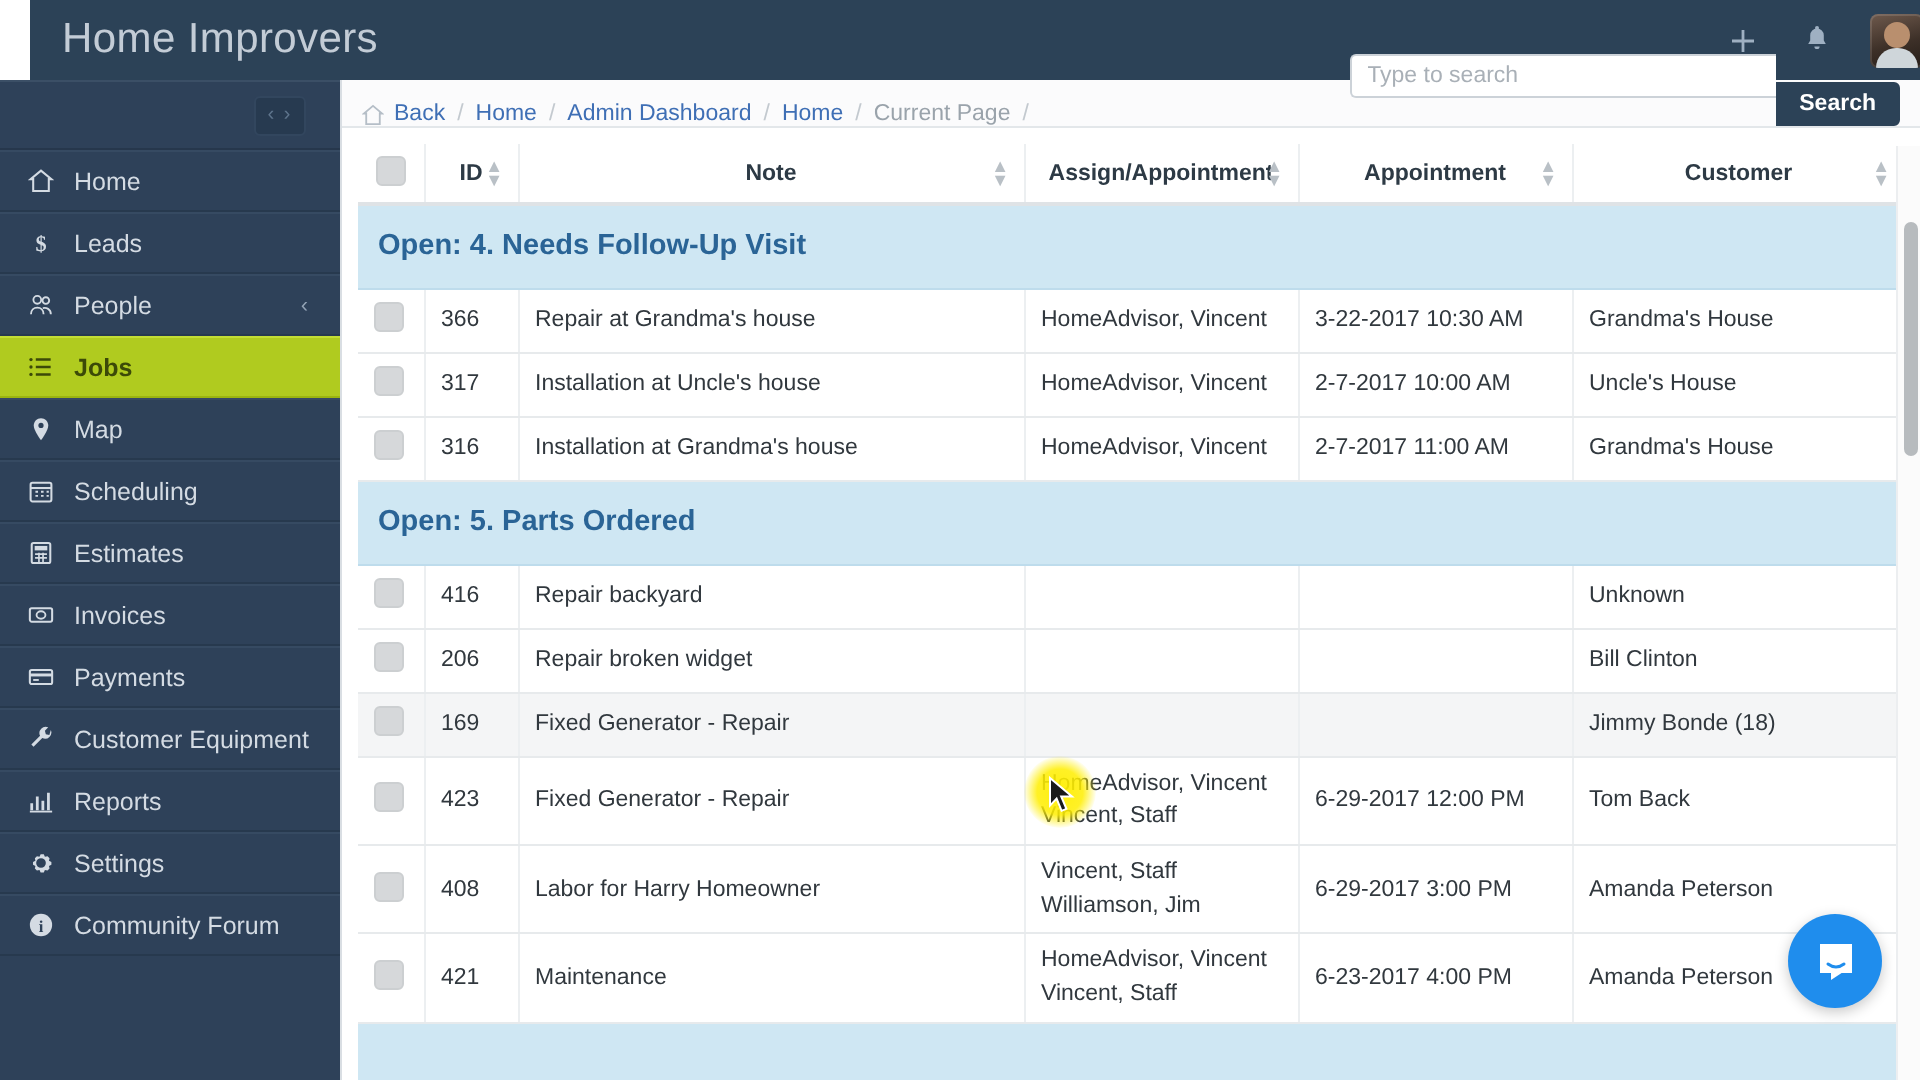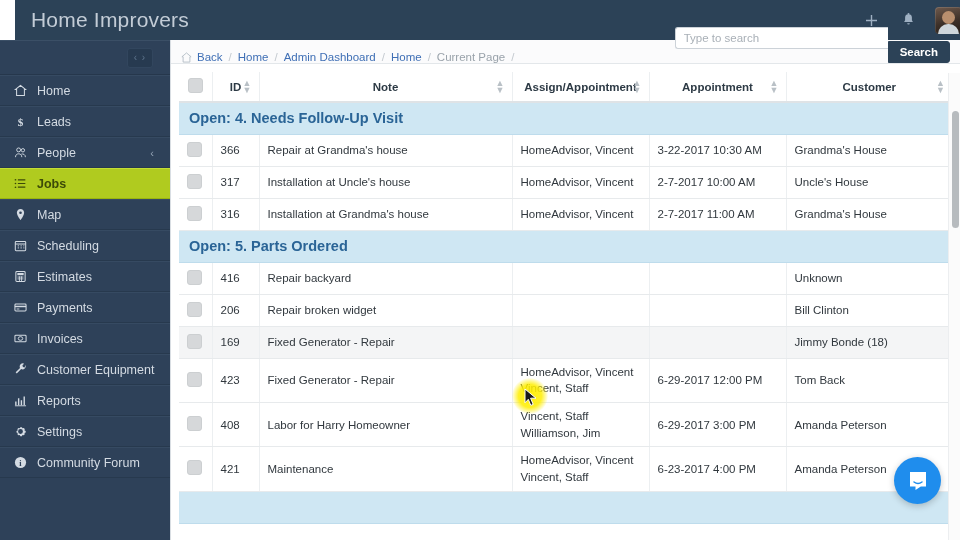--- a/index.html
+++ b/index.html
@@ -163,21 +163,21 @@
     display:flex; flex-direction:column; cursor:pointer;
   }
   .chk{
     width:15px; height:15px; border-radius:3px;
     background:#d6d8da; border:1px solid #cccfd1; cursor:pointer;
     display:inline-block;
   }
 
   tr.grouprow td{
     background:#cfe7f3;
-    height:32px;
+    height:42px;
     padding:0 0 0 10px;
     color:#2a6496; font-size:14.5px; font-weight:bold;
     border-bottom:1px solid #bedcec;
     border-top:1px solid #bedcec;
   }
   tbody td{
     height:32px; padding:5px 8px;
     font-size:11.5px; color:#31383e;
     border-bottom:1px solid #e7eaec;
     border-left:1px solid #eceff1;
@@ -313,35 +313,35 @@
             <rect x="2" y="1.6" width="10" height="10.8" rx="1" fill="none" stroke="#d4dbe3" stroke-width="1.1"></rect>
             <rect x="3.6" y="3.2" width="6.8" height="2.4" fill="#d4dbe3"></rect>
             <path d="M3.8 7.6h6.4M3.8 9.6h6.4M5.9 6.8v5.2M8.1 6.8v5.2" stroke="#d4dbe3" stroke-width=".9"></path>
           </svg>
         </span>
         <span>Estimates</span>
       </div>
       <div class="sb-item">
         <span class="sb-ico">
           <svg width="13" height="13" viewBox="0 0 14 14">
+            <rect x="1" y="3.4" width="12" height="7.2" rx="1" fill="none" stroke="#d4dbe3" stroke-width="1.1"></rect>
+            <ellipse cx="7" cy="7" rx="2.4" ry="2" fill="none" stroke="#d4dbe3" stroke-width="1"></ellipse>
+          </svg>
+        </span>
+        <span>Invoices</span>
+      </div>
+      <div class="sb-item">
+        <span class="sb-ico">
+          <svg width="13" height="13" viewBox="0 0 14 14">
             <rect x="1" y="3.2" width="12" height="7.6" rx="1" fill="none" stroke="#d4dbe3" stroke-width="1.1"></rect>
             <path d="M1 5.9h12" stroke="#d4dbe3" stroke-width="1.6"></path>
             <path d="M2.8 8.6h3" stroke="#d4dbe3" stroke-width="1"></path>
           </svg>
         </span>
         <span>Payments</span>
-      </div>
-      <div class="sb-item">
-        <span class="sb-ico">
-          <svg width="13" height="13" viewBox="0 0 14 14">
-            <rect x="1" y="3.4" width="12" height="7.2" rx="1" fill="none" stroke="#d4dbe3" stroke-width="1.1"></rect>
-            <ellipse cx="7" cy="7" rx="2.4" ry="2" fill="none" stroke="#d4dbe3" stroke-width="1"></ellipse>
-          </svg>
-        </span>
-        <span>Invoices</span>
       </div>
       <div class="sb-item">
         <span class="sb-ico">
           <svg width="13" height="13" viewBox="0 0 14 14">
             <path d="M12.3 2.1a3.4 3.4 0 0 1-4.6 4.4L3 11.2l-1.2-1.2 4.7-4.7a3.4 3.4 0 0 1 4.4-4.6L9.1 2.5l.5 1.9 1.9.5z" fill="#d4dbe3"></path>
           </svg>
         </span>
         <span>Customer Equipment</span>
       </div>
       <div class="sb-item">

